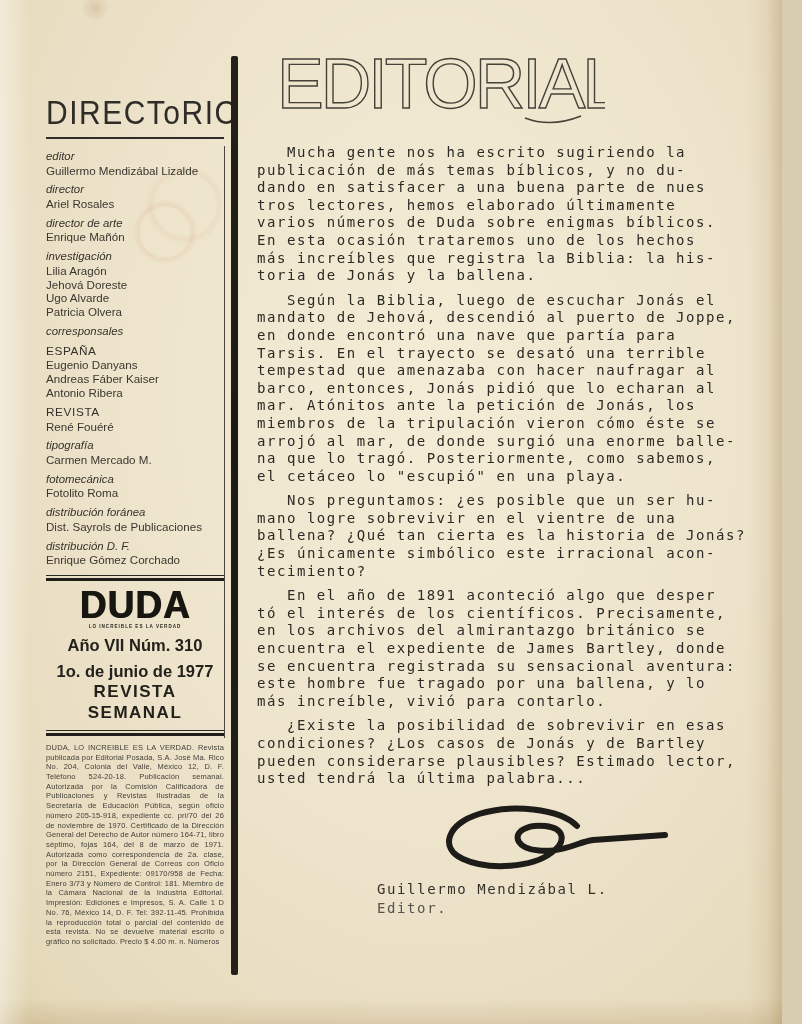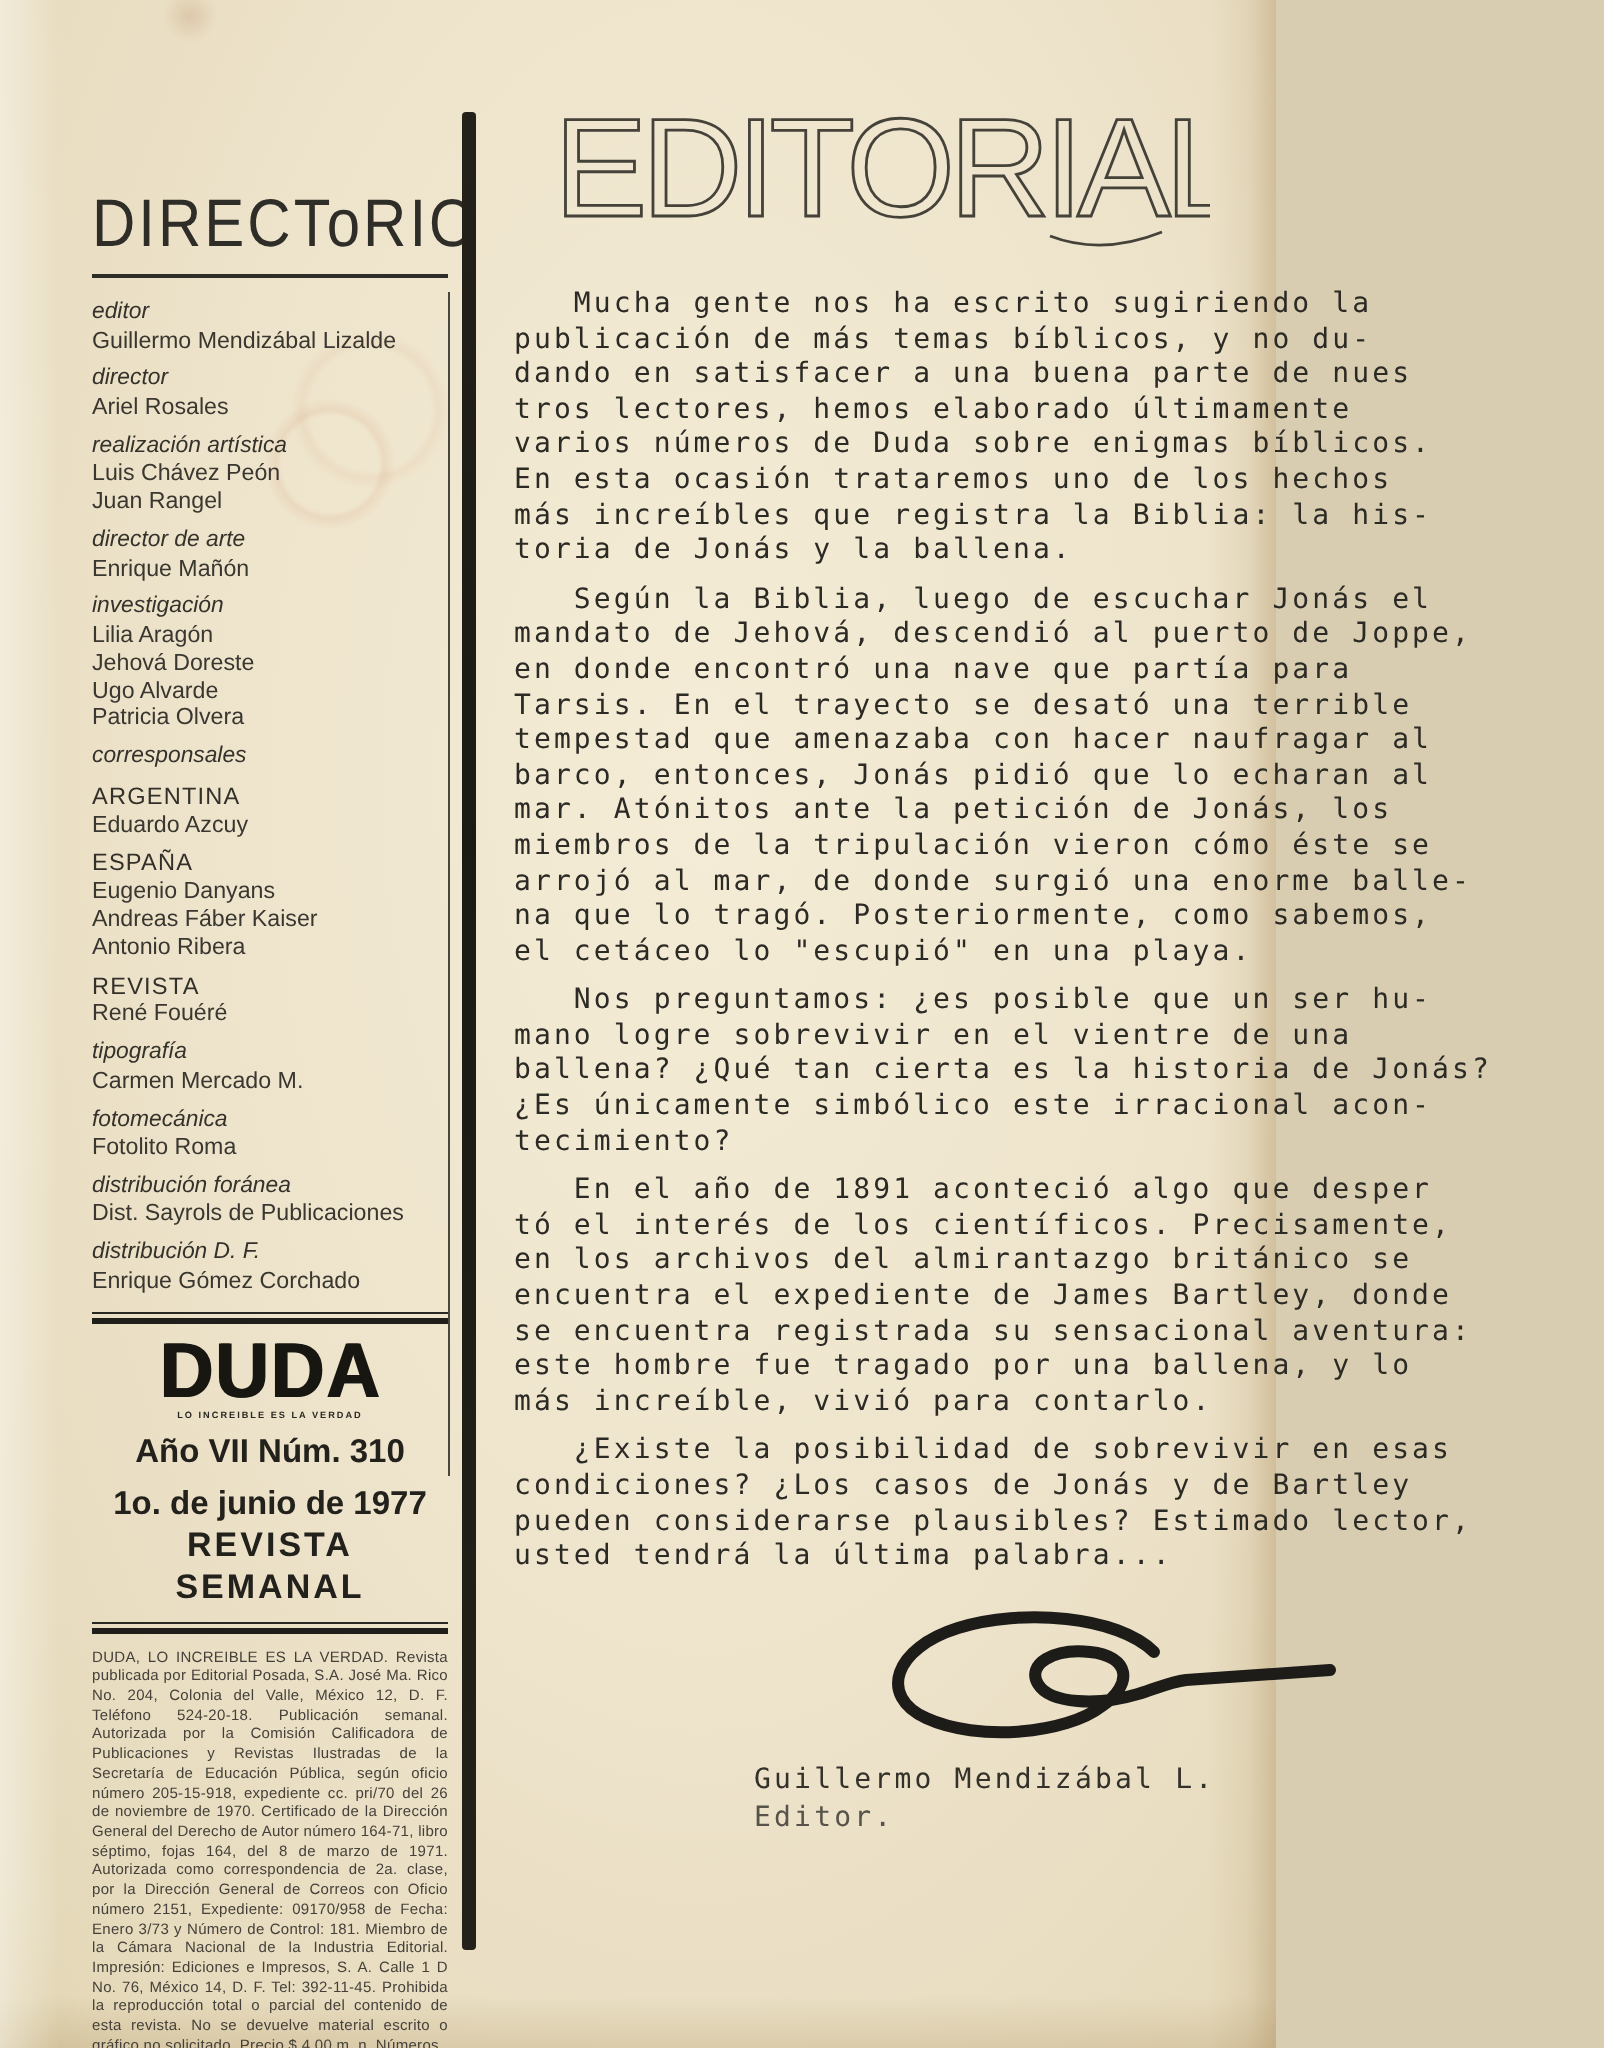--- a/index.html
+++ b/index.html
@@ -2,21 +2,21 @@
 <html><head>
 <meta charset="utf-8">
 <style>
   html,body{margin:0;padding:0;}
   body{
     width:802px;height:1024px;overflow:hidden;
     font-family:"Liberation Sans",sans-serif;
     background:#d8cdb0;
   }
   .page{
-    position:relative;width:638px;height:1024px;
+    position:relative;width:782px;height:1024px;
     background:
       radial-gradient(circle at 165px 232px, rgba(200,120,70,0) 24px, rgba(190,110,60,0.10) 27px, rgba(190,110,60,0) 33px),
       radial-gradient(circle at 185px 205px, rgba(200,120,70,0) 30px, rgba(190,110,60,0.07) 34px, rgba(190,110,60,0) 40px),
       radial-gradient(circle at 95px 8px, rgba(160,90,50,0.18) 0px, rgba(160,90,50,0) 14px),
       linear-gradient(to left, rgba(150,115,60,0.30) 0px, rgba(150,115,60,0.10) 14px, rgba(150,115,60,0) 34px),
       linear-gradient(to right, rgba(250,248,240,0.55) 0px, rgba(250,248,240,0) 30px),
       linear-gradient(to top, rgba(150,115,60,0.18) 0px, rgba(150,115,60,0) 26px),
       radial-gradient(ellipse at 55% 38%, #f4ecd6 0%, #eee4cc 50%, #e5d9ba 92%, #ddcfa9 100%);
   }
   
@@ -86,41 +86,32 @@
     <div class="groups" id="groups">
         <div class="group">
           <div class="lbl">editor</div>
           <div class="nm">Guillermo Mendizábal Lizalde</div>
         </div>
         <div class="group">
           <div class="lbl">director</div>
           <div class="nm">Ariel Rosales</div>
         </div>
         <div class="group">
-          <div class="lbl">realización artística</div>
-          <div class="nm">Luis Chávez Peón</div>
-          <div class="nm">Juan Rangel</div>
-        </div>
-        <div class="group">
           <div class="lbl">director de arte</div>
           <div class="nm">Enrique Mañón</div>
         </div>
         <div class="group">
           <div class="lbl">investigación</div>
           <div class="nm">Lilia Aragón</div>
           <div class="nm">Jehová Doreste</div>
           <div class="nm">Ugo Alvarde</div>
           <div class="nm">Patricia Olvera</div>
         </div>
         <div class="group">
           <div class="lbl">corresponsales</div>
-        </div>
-        <div class="group">
-          <div class="caps">ARGENTINA</div>
-          <div class="nm">Eduardo Azcuy</div>
         </div>
         <div class="group">
           <div class="caps">ESPAÑA</div>
           <div class="nm">Eugenio Danyans</div>
           <div class="nm">Andreas Fáber Kaiser</div>
           <div class="nm">Antonio Ribera</div>
         </div>
         <div class="group">
           <div class="caps">REVISTA</div>
           <div class="nm">René Fouéré</div>

